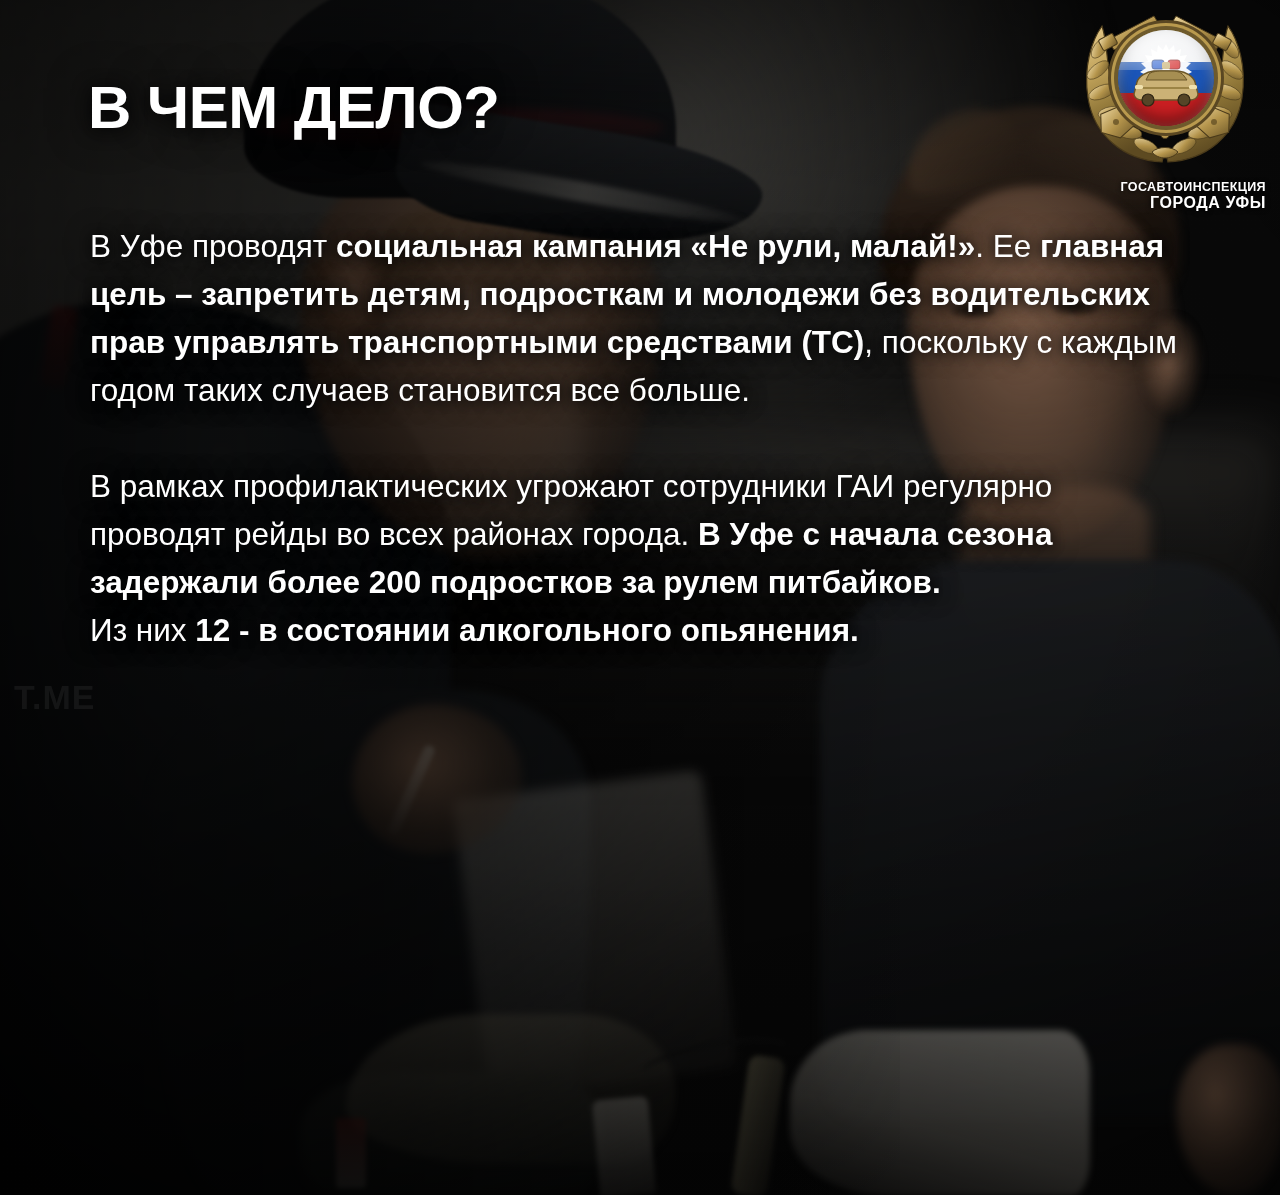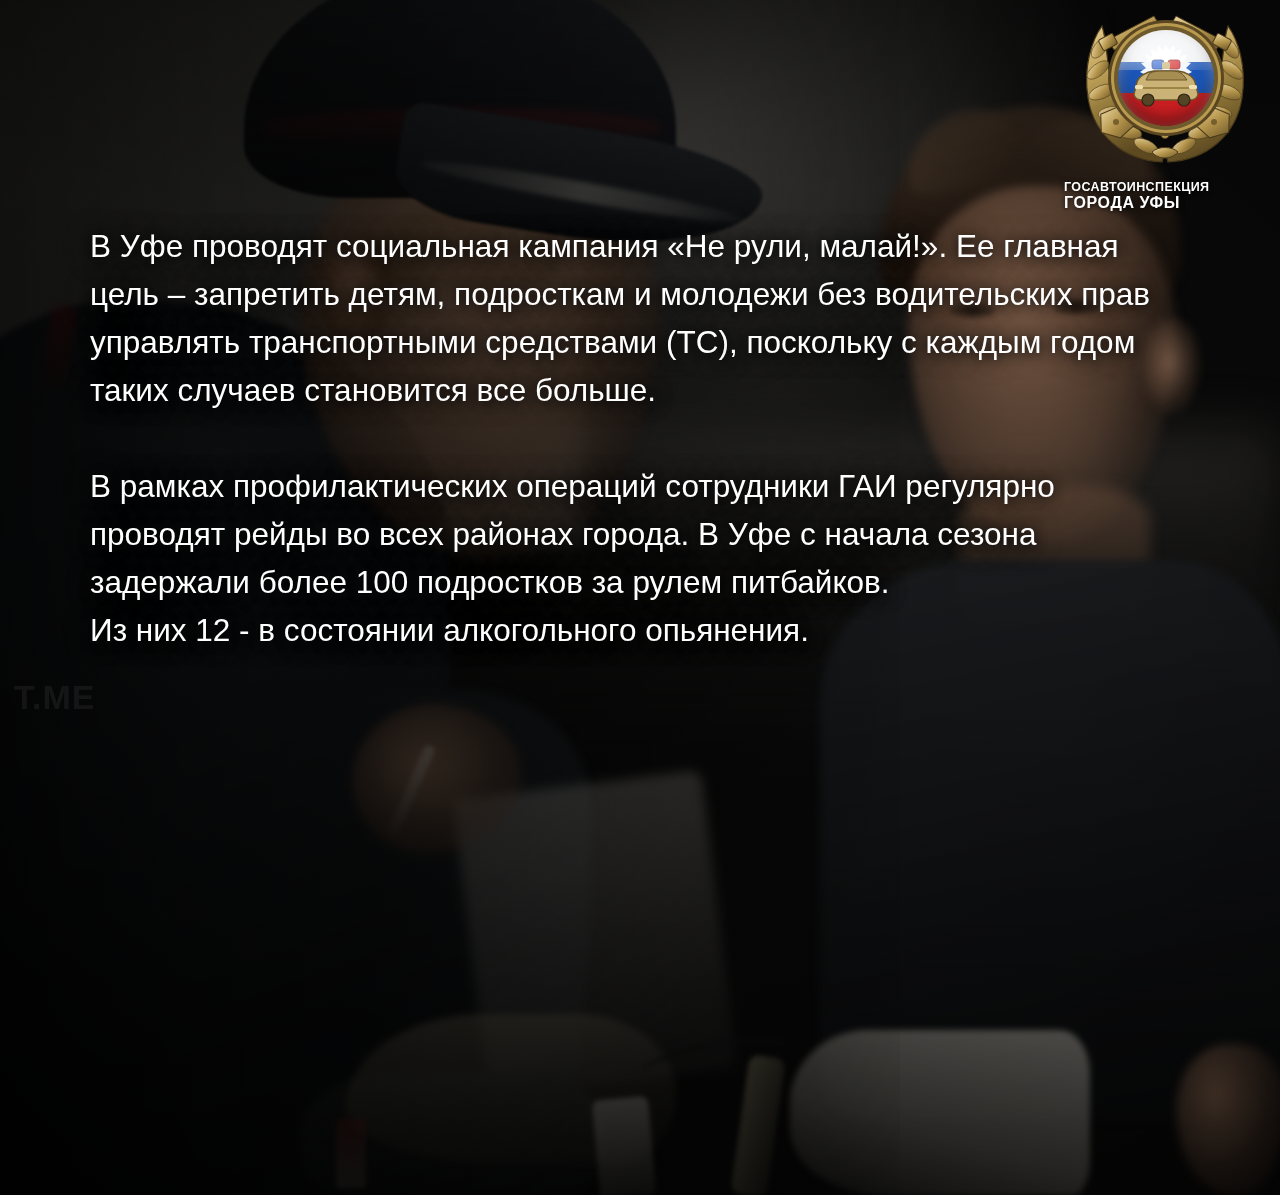--- a/index.html
+++ b/index.html
@@ -396,29 +396,29 @@
     font-size: 31.5px;
     line-height: 48px;
     color: #ffffff;
     text-shadow: 0 1px 12px rgba(0,0,0,0.92), 0 0 26px rgba(0,0,0,0.75);
   }
   .para {
     margin: 0 0 48px 0;
   }
   .para:last-child { margin-bottom: 16px; }
   .para.tight { margin-bottom: 0; }
-  b { font-weight: 400; }
+  b { font-weight: 700; }
 
   
   .emblem-block {
     position: absolute;
     left: 1064px;
     top: 8px;
     width: 202px;
-    text-align: left;
+    text-align: right;
   }
   .emblem {
     position: relative;
     width: 186px;
     height: 166px;
     margin: 0 auto;
   }
   .wreath {
     position: absolute;
     left: 6px; top: 6px;
@@ -509,24 +509,25 @@
     <div class="bike-plate"></div>
     <div class="bike-sticker"></div>
 
     <div class="grade"></div>
     <div class="grade-left"></div>
     <div class="watermark">T.ME</div>
   </div>
 
   <div class="content">
 
+    <h1 class="headline">В ЧЕМ ДЕЛО?</h1>
 
     <div class="body-copy">
       <p class="para"><span>В Уфе проводят </span><b>социальная кампания «Не рули, малай!»</b><span>. Ее </span><b>главная цель – запретить детям, подросткам и молодежи без водительских прав управлять транспортными средствами (ТС)</b><span>, поскольку с каждым годом таких случаев становится все больше.</span></p>
-      <p class="para tight"><span>В рамках профилактических операций сотрудники ГАИ регулярно проводят рейды во всех районах города. </span><b>В Уфе с начала сезона задержали более 100 подростков за рулем питбайков.</b></p>
+      <p class="para tight"><span>В рамках профилактических угрожают сотрудники ГАИ регулярно проводят рейды во всех районах города. </span><b>В Уфе с начала сезона задержали более 200 подростков за рулем питбайков.</b></p>
       <p class="para"><span>Из них </span><b>12 - в состоянии алкогольного опьянения.</b></p>
     </div>
 
     <div class="emblem-block">
       <div class="emblem">
         <svg class="wreath" viewBox="0 0 174 154">
           <defs>
             <linearGradient id="gld" x1="0" y1="0" x2="0.3" y2="1">
               <stop offset="0%" stop-color="#e6cb8c"></stop>
               <stop offset="35%" stop-color="#c0a25a"></stop>

